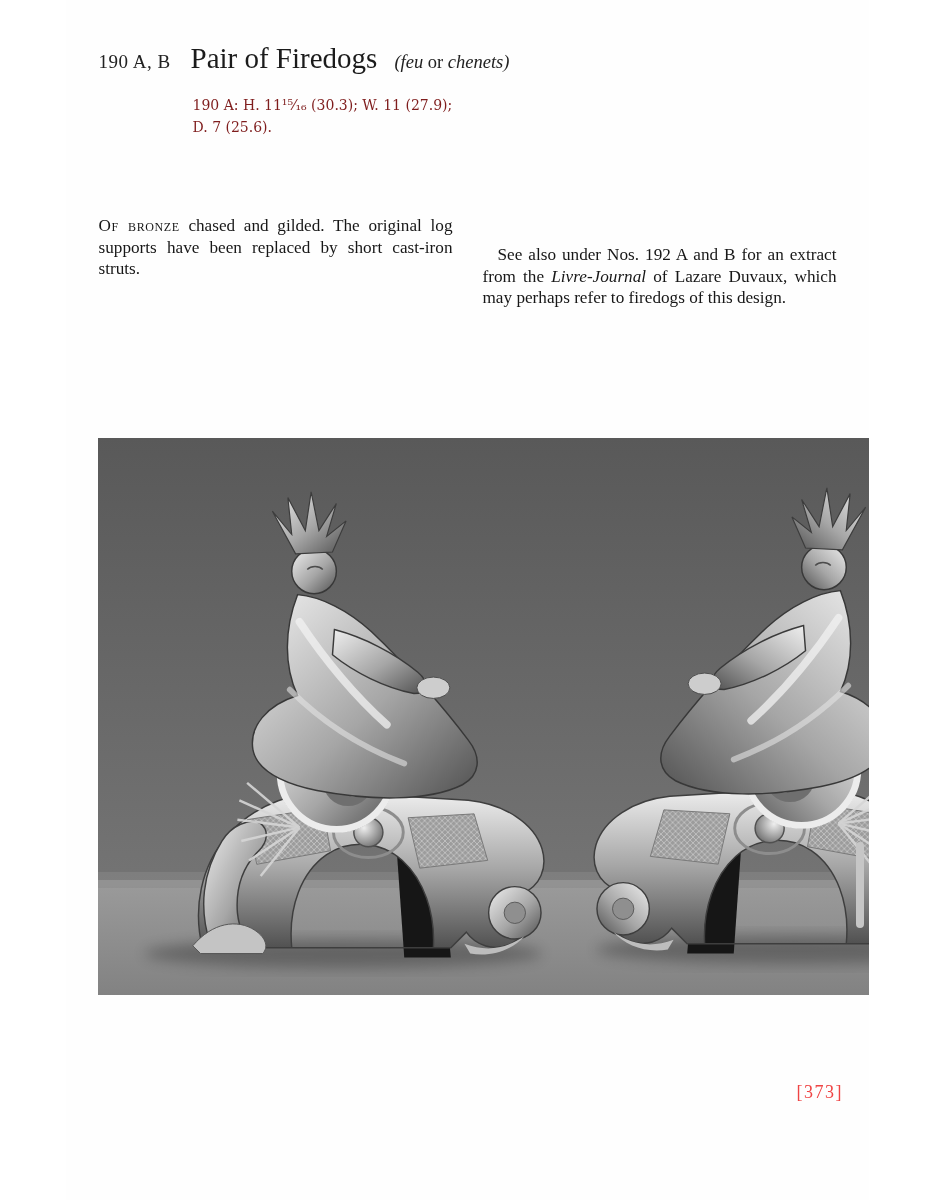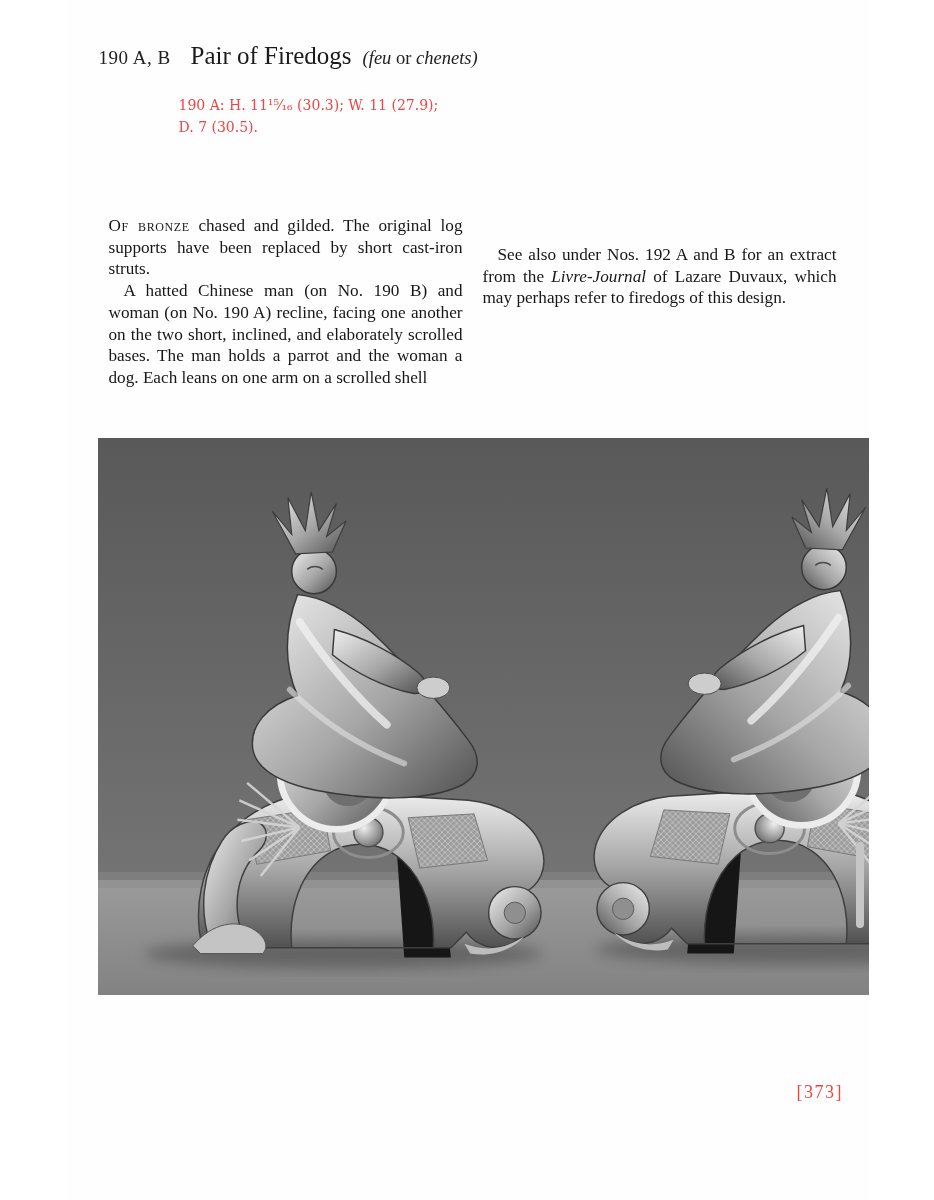--- a/index.html
+++ b/index.html
@@ -2,31 +2,31 @@
 <html><head>
 <meta charset="utf-8">
 <style>
   html,body{margin:0;padding:0;background:#ffffff;}
   .page{position:relative;width:803px;height:1200px;background:#fefefe;margin:0 auto;overflow:hidden;
         font-family:"Liberation Serif","DejaVu Serif",serif;color:#1a1a1a;}
 
   
   .header{position:absolute;left:33px;top:42px;display:flex;align-items:baseline;white-space:nowrap;}
   .catalog{font-size:19px;letter-spacing:0.5px;width:92px;color:#222;}
-  .title{font-size:25px;color:#1b1b1b;}
-  .note{font-size:18.5px;margin-left:11px;color:#222;}
+  .title{font-size:29px;color:#1b1b1b;}
+  .note{font-size:18.5px;margin-left:17px;color:#222;}
   .note .it{font-style:italic;}
 
   
-  .measurements{position:absolute;left:113px;top:94px;font-family:"DejaVu Serif",serif;
-                font-size:14px;line-height:22px;color:#ef4444;}
+  .measurements{position:absolute;left:127px;top:94px;font-family:"DejaVu Serif",serif;
+                font-size:14px;line-height:22px;color:#7f1d1d;}
   .meas-block{margin:0 0 9px 0;}
 
   
-  .columns{position:absolute;left:33px;top:215px;width:738px;display:flex;gap:20px;justify-content:flex-end;}
+  .columns{position:absolute;left:33px;top:215px;width:738px;display:flex;gap:30px;}
   .col{width:354px;text-align:justify;font-size:17.2px;line-height:21.7px;color:#171717;}
   .col p{margin:0;}
   .col p.indent{text-indent:15px;}
   .col p.spaced{margin-top:29px;}
   .smallcaps{font-variant:small-caps;letter-spacing:0.6px;}
   .it{font-style:italic;}
 
   
   .photo{position:absolute;left:32px;top:438px;width:902px;height:557px;overflow:hidden;background:#6a6a6a;}
   .photo svg{display:block;}
@@ -44,28 +44,27 @@
 
   <div class="header">
     <span class="catalog">190 A, B</span>
     <span class="title">Pair of Firedogs</span>
     <span class="note"><span class="it">(feu </span><span>or</span><span class="it"> chenets)</span></span>
   </div>
 
   <div class="measurements">
     <p class="meas-block">
       <span>190 A: H. 11¹⁵⁄₁₆ (30.3); W. 11 (27.9);</span><br>
-      <span>D. 7 (30.5).</span>
+      <span>D. 7 (25.6).</span>
     </p>
   </div>
 
   <div class="columns">
     <div class="col">
       <p><span class="smallcaps">Of bronze</span><span> chased and gilded. The original log supports have been replaced by short cast-iron struts.</span></p>
-      <p class="indent">A hatted Chinese man (on No. 190 B) and woman (on No. 190 A) recline, facing one another on the two short, inclined, and elaborately scrolled bases. The man holds a parrot and the woman a dog. Each leans on one arm on a scrolled shell</p>
     </div>
     <div class="col">
       <p class="indent spaced"><span>See also under Nos. 192 A and B for an extract from the </span><span class="it">Livre-Journal</span><span> of Lazare Duvaux, which may perhaps refer to firedogs of this design.</span></p>
     </div>
   </div>
 
   <div class="photo">
     <svg width="902" height="557" viewBox="0 0 902 557" xmlns="http://www.w3.org/2000/svg">
       <defs>
         <linearGradient id="wall" x1="0" y1="0" x2="0" y2="1">

